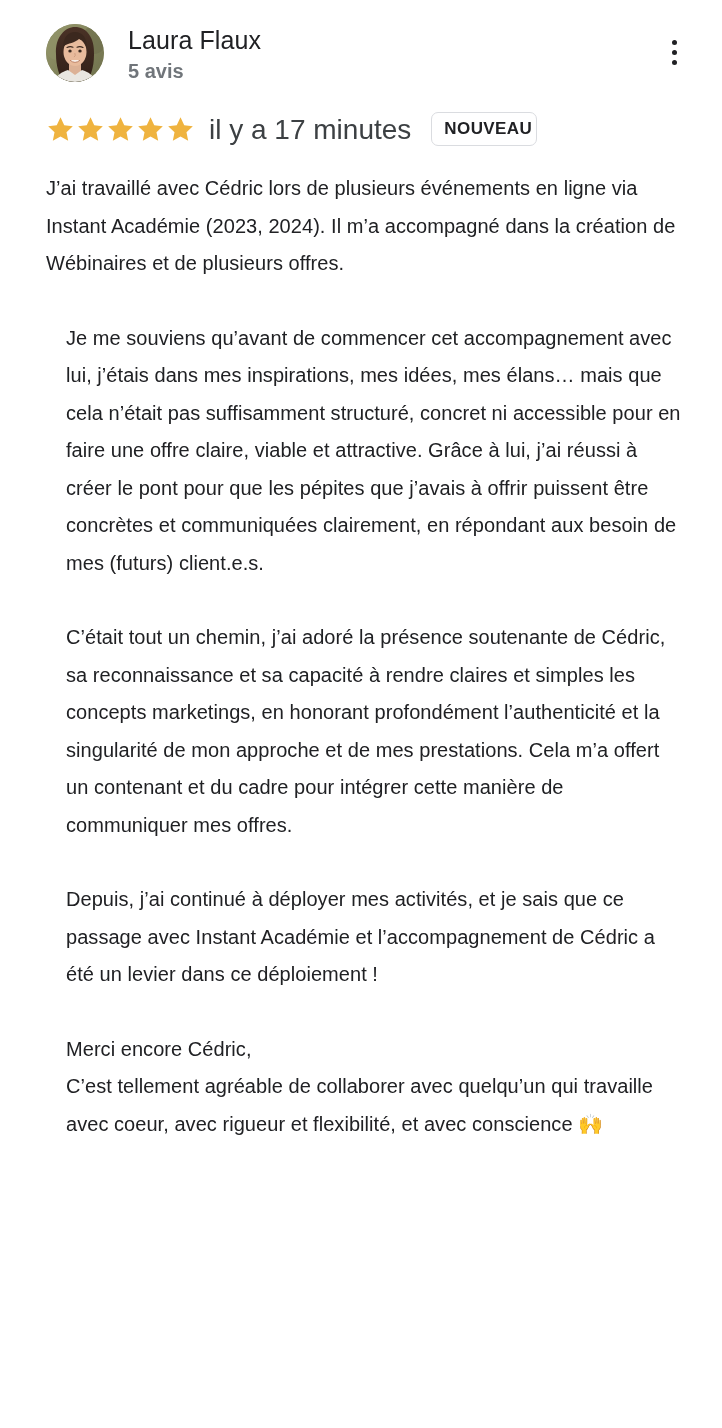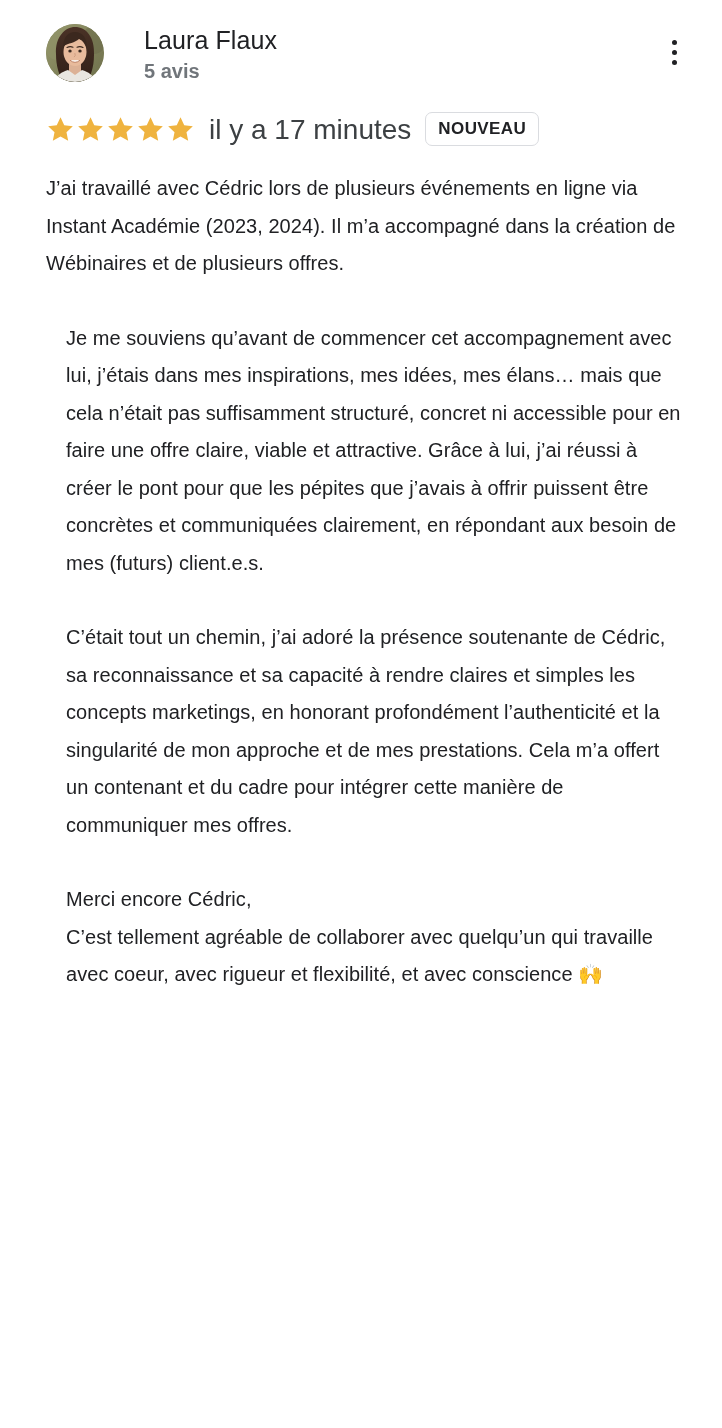--- a/index.html
+++ b/index.html
@@ -26,21 +26,20 @@
     background: #ffffff;
   }
 
   
   .review-header {
     position: relative;
     display: flex;
     align-items: flex-start;
     padding: 24px 24px 0 46px;
     height: 96px;
-    gap: 16px;
   }
 
   .avatar {
     width: 58px;
     height: 58px;
     border-radius: 50%;
     flex: 0 0 58px;
     overflow: hidden;
     position: relative;
     background: #8d8f6a;
@@ -111,24 +110,24 @@
 
   .time-ago {
     font-size: 28px;
     line-height: 27px;
     color: #3c4043;
     margin-left: 14px;
     white-space: nowrap;
   }
 
   .new-badge {
-    margin-left: 14px;
+    margin-left: 20px;
     border: 1px solid #dadce0;
     border-radius: 7px;
-    padding: 6px 12px 6px 12px;
+    padding: 6px 4px 6px 12px;
     font-size: 17px;
     line-height: 20px;
     font-weight: 700;
     letter-spacing: 0.4px;
     color: #202124;
     background: #ffffff;
     white-space: nowrap;
   }
 
   
@@ -234,17 +233,18 @@
         </svg>
       </div>
     <div class="time-ago">il y a 17 minutes</div>
     <div class="new-badge">NOUVEAU</div>
   </div>
 
   <div class="review-body">
       <p class="review-paragraph">J’ai travaillé avec Cédric lors de plusieurs événements en ligne via Instant Académie (2023, 2024). Il m’a accompagné dans la création de Wébinaires et de plusieurs offres.</p>
       <p class="review-paragraph">Je me souviens qu’avant de commencer cet accompagnement avec lui, j’étais dans mes inspirations, mes idées, mes élans… mais que cela n’était pas suffisamment structuré, concret ni accessible pour en faire une offre claire, viable et attractive. Grâce à lui, j’ai réussi à créer le pont pour que les pépites que j’avais à offrir puissent être concrètes et communiquées clairement, en répondant aux besoin de mes (futurs) client.e.s.</p>
       <p class="review-paragraph">C’était tout un chemin, j’ai adoré la présence soutenante de Cédric, sa reconnaissance et sa capacité à rendre claires et simples les concepts marketings, en honorant profondément l’authenticité et la singularité de mon approche et de mes prestations. Cela m’a offert un contenant et du cadre pour intégrer cette manière de communiquer mes offres.</p>
+      <p class="review-paragraph">Depuis, j’ai continué à déployer mes activités, et je sais que ce passage avec Instant Académie et l’accompagnement de Cédric a été un levier dans ce déploiement !</p>
       <p class="review-paragraph">Merci encore Cédric,
 C’est tellement agréable de collaborer avec quelqu’un qui travaille avec coeur, avec rigueur et flexibilité, et avec conscience 🙌</p>
     </div>
 
 </div>
 
 </body></html>

